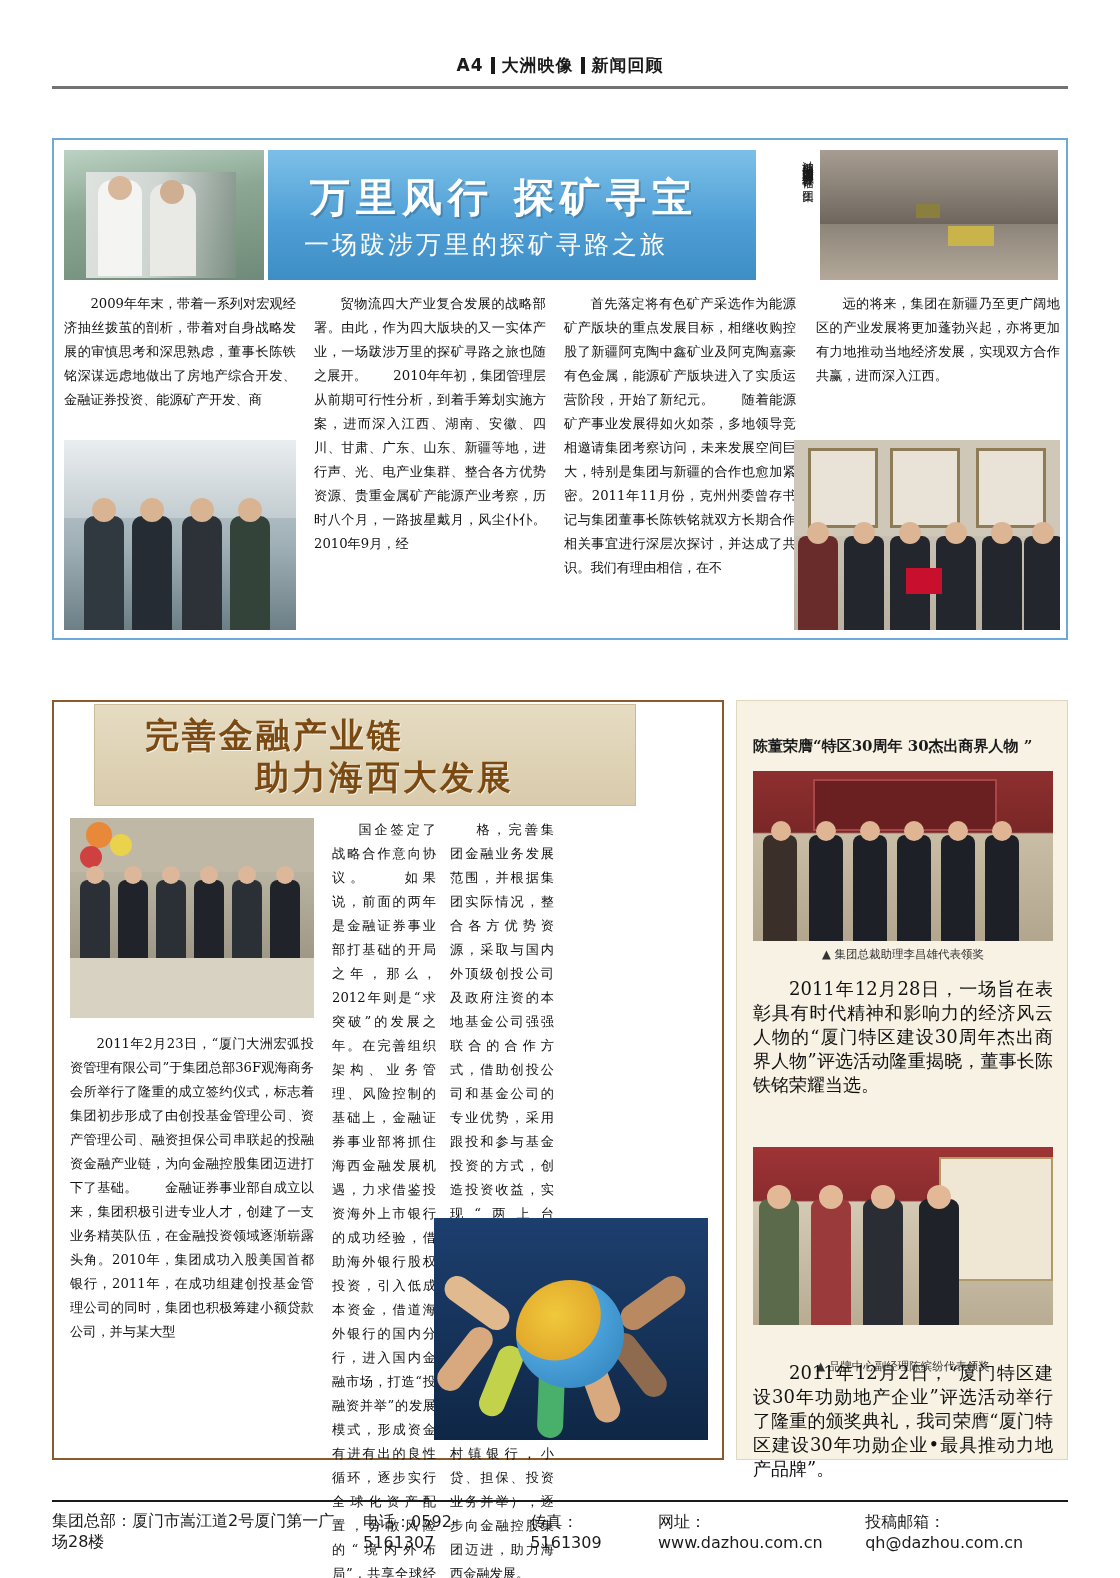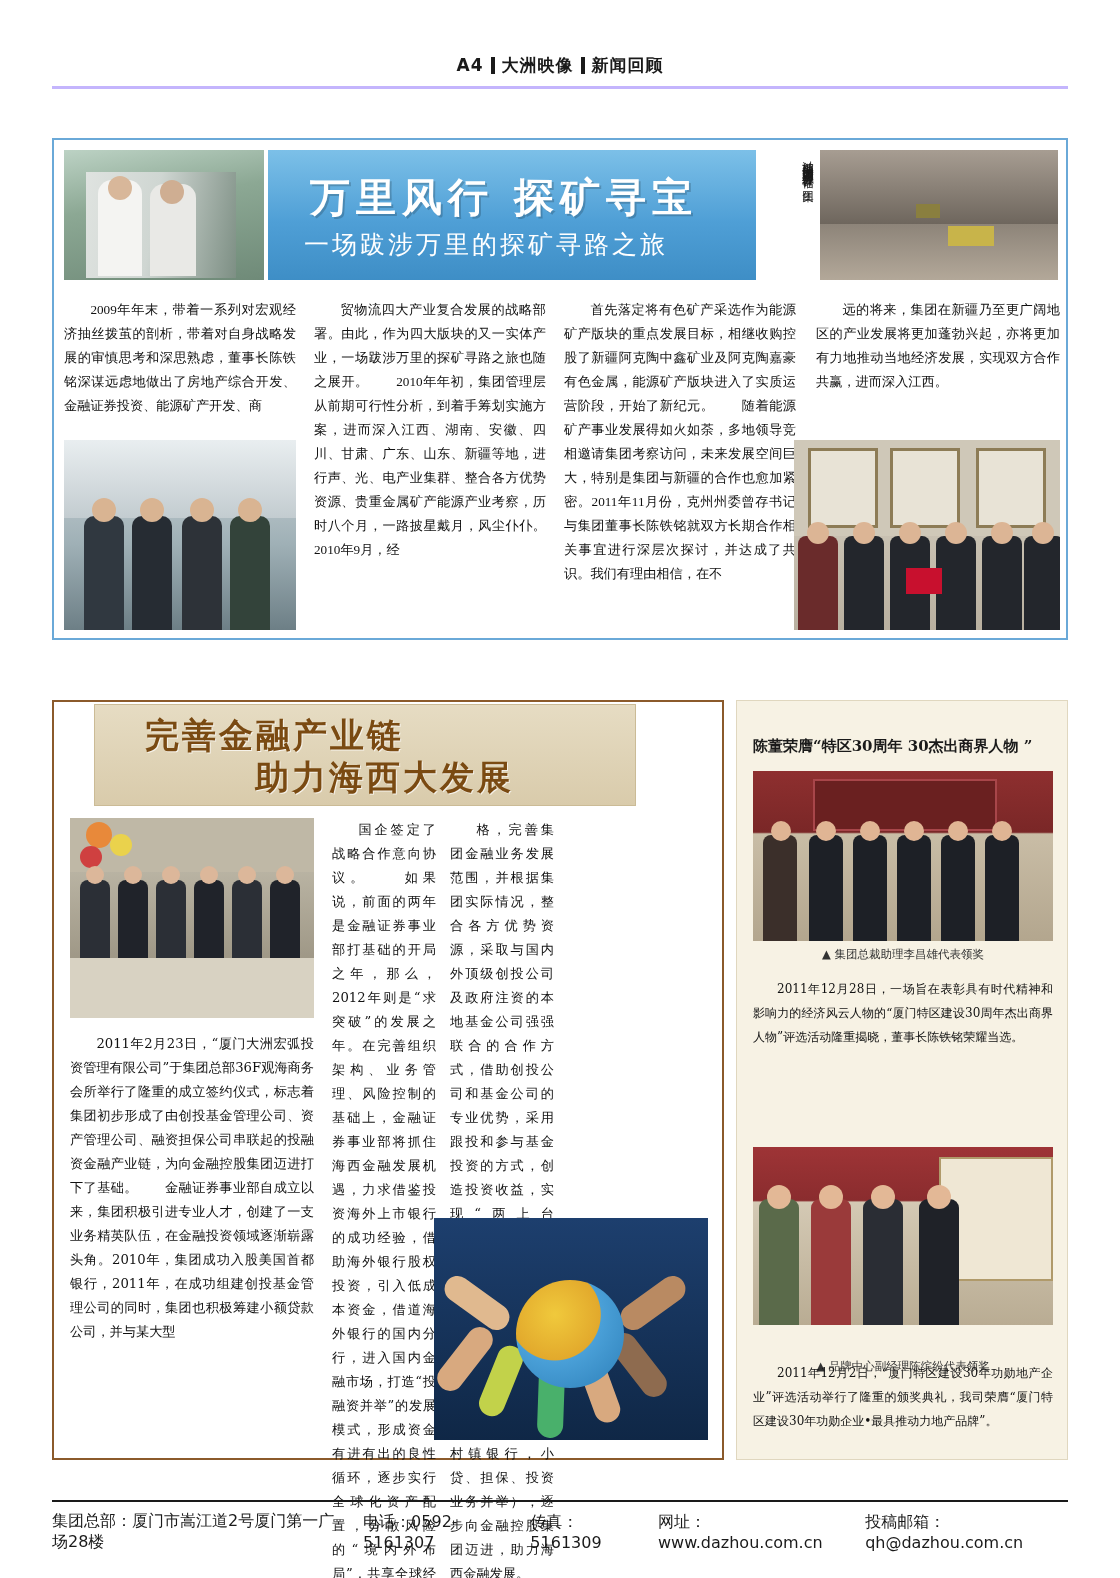--- a/index.html
+++ b/index.html
@@ -10,21 +10,21 @@
     color:#1a1a1a;
     position:relative;
     overflow:hidden;
   }
   .page{position:relative;width:1120px;height:1578px;}
 
   
   .masthead{
     position:absolute;left:52px;top:44px;width:1016px;height:42px;
     display:flex;align-items:center;justify-content:center;
-    border-bottom:3px solid #c4b5fd;
+    border-bottom:3px solid #737373;
   }
   .masthead .mh-inner{display:flex;align-items:center;font-size:17px;font-weight:bold;letter-spacing:1px;}
   .mh-bar{display:inline-block;width:4px;height:17px;background:#1a1a1a;margin:0 7px;}
 
   
   .feature{
     position:absolute;left:52px;top:138px;width:1016px;height:502px;
     border:2px solid #6aa9d8;background:#ffffff;box-sizing:border-box;
   }
   .feat-photo-left{
@@ -68,21 +68,21 @@
     overflow:hidden;
   }
   .feat-photo-right .rock{position:absolute;left:0;top:0;width:238px;height:74px;background:linear-gradient(180deg,#a79d92,#6e665d);}
   .feat-photo-right .road{position:absolute;left:0;top:74px;width:238px;height:56px;background:linear-gradient(180deg,#8d8479,#b3a899);}
   .feat-photo-right .truck{position:absolute;left:128px;top:76px;width:46px;height:20px;background:#c8b44a;}
   .feat-photo-right .truck2{position:absolute;left:96px;top:54px;width:24px;height:14px;background:#8a7f3f;}
 
   .feat-cols{position:absolute;left:10px;top:152px;width:996px;height:338px;}
   .fc{position:absolute;top:0;font-size:13.2px;line-height:24px;text-align:justify;color:#111;
       font-family:"DejaVu Serif","Liberation Serif",serif;}
-  .fc p{margin:6px 0 0 0;text-indent:2em;font-family:Liberation Serif, serif;}
+  .fc p{margin:0 0 0 0;text-indent:2em;}
   .fc1{left:0;width:232px;}
   .fc2{left:250px;width:232px;}
   .fc3{left:500px;width:232px;}
   .fc4{left:752px;width:244px;}
 
   .feat-photo-mid{
     position:absolute;left:10px;top:300px;width:232px;height:190px;
     background:linear-gradient(180deg,#cfd7da 0%,#9fb0b6 55%,#6d7f86 100%);overflow:hidden;
   }
   .feat-photo-mid .snow{position:absolute;left:0;top:0;width:232px;height:78px;background:linear-gradient(180deg,#e9eef0,#c3ccd0);}
@@ -190,21 +190,21 @@
   .sp2{top:446px;height:178px;background:linear-gradient(180deg,#9e3436 0%,#8a2c2e 30%,#d4c9b4 31%,#b9ac93 100%);}
   .sp2 .board{position:absolute;left:186px;top:10px;width:110px;height:120px;background:#efe7d4;border:2px solid #b09a6a;}
   .sp2 .pp{position:absolute;top:52px;width:40px;height:126px;background:#2a2d34;border-radius:9px 9px 0 0;}
   .sp2 .ppf{position:absolute;top:38px;width:24px;height:24px;border-radius:50%;background:#e3b896;}
   .caption{
     position:absolute;left:16px;width:300px;text-align:center;font-size:11.5px;color:#333;
     font-family:"DejaVu Serif","Liberation Serif",serif;
   }
   .cap1{top:246px;} .cap2{top:630px;margin-top:28px;}
   .side-body{
-    position:absolute;left:16px;width:300px;font-size:12px;line-height:24px;text-align:justify;color:#111;
+    position:absolute;left:16px;width:300px;font-size:18px;line-height:24px;text-align:justify;color:#111;
     font-family:"DejaVu Serif","Liberation Serif",serif;
   }
   .side-body p{margin:0;text-indent:2em;}
   .sb1{top:276px;} .sb2{top:660px;}
 
   
   .footer-rule{position:absolute;left:52px;top:1500px;width:1016px;height:0;border-top:2px solid #1a1a1a;}
   .footer{
     position:absolute;left:52px;top:1520px;width:1016px;height:24px;
     display:flex;align-items:center;justify-content:center;gap:26px;

